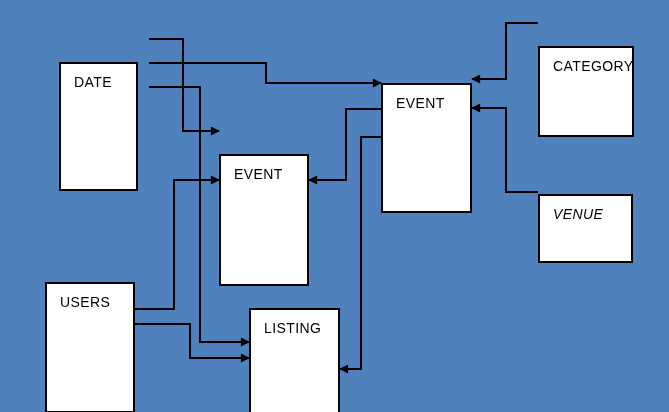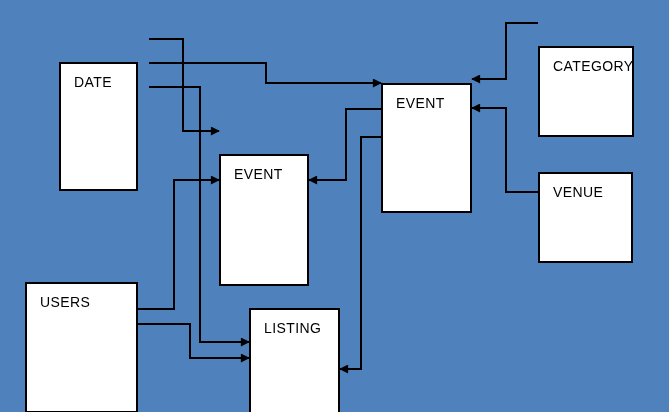--- a/index.html
+++ b/index.html
@@ -42,25 +42,25 @@
     display: block;
     padding: 10px 4px 0 13px;
     font-size: 14px;
     letter-spacing: 0.4px;
     color: var(--label);
     white-space: nowrap;
   }
   
   .e-date     { left: 59px;  top: 22px;  width: 79px; height: 129px; }
   .e-sales    { left: 219px; top: 114px; width: 90px; height: 132px; }
-  .e-users    { left: 25px;  top: 242px; width: 113px; height: 131px; }
+  .e-users    { left: 45px;  top: 242px; width: 90px; height: 131px; }
   .e-listing  { left: 249px; top: 268px; width: 91px; height: 128px; }
   .e-event    { left: 381px; top: 43px;  width: 91px; height: 130px; }
   .e-category { left: 538px; top: 6px;   width: 96px; height: 91px;  }
-  .e-venue    { left: 538px; top: 132px; width: 95px; height: 91px;  }
+  .e-venue    { left: 538px; top: 154px; width: 95px; height: 69px; font-style: italic;  }
 </style>
 </head>
 <body>
 
 <div class="stage">
 
   <svg class="connectors" viewBox="0 0 669 412" xmlns="http://www.w3.org/2000/svg">
     <defs>
       <marker id="arrow" viewBox="0 0 10 10" refX="9" refY="5" markerWidth="11" markerHeight="9" markerUnits="userSpaceOnUse" orient="auto">
         <path class="arrowhead" d="M 0 0 L 10 5 L 0 10 z"></path>

